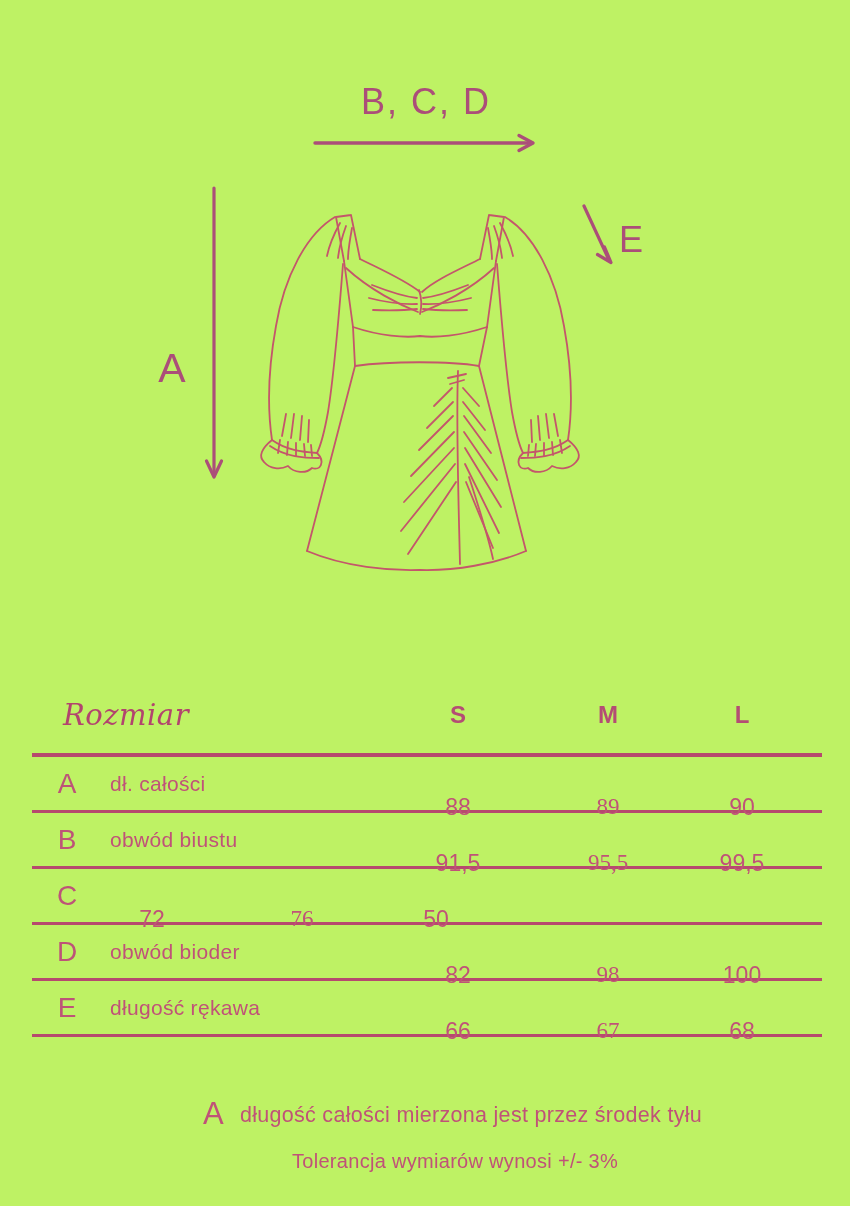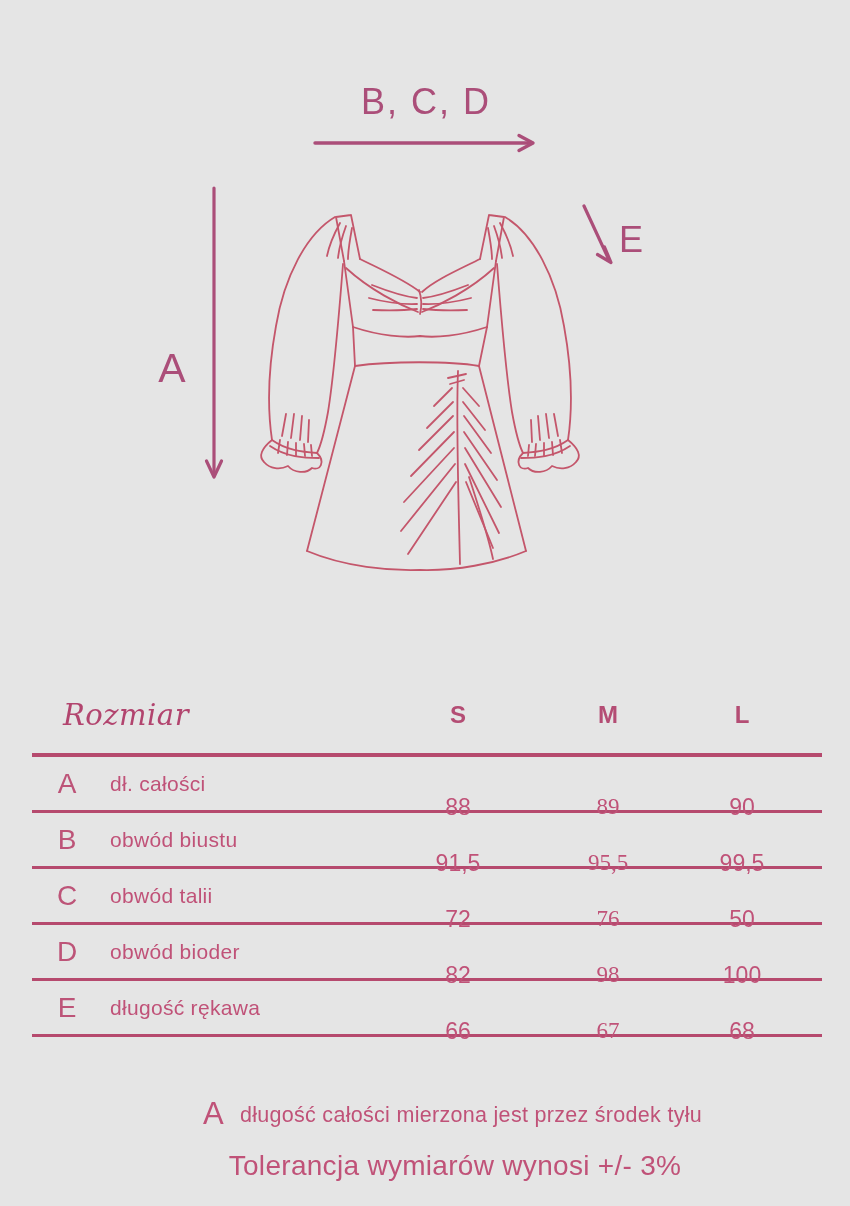--- a/index.html
+++ b/index.html
@@ -1,17 +1,17 @@
 <!DOCTYPE html>
 <html><head>
 <meta charset="utf-8">
 <style>
   html,body{margin:0;padding:0;background:#ffffff;}
   .page{
-    position:relative;width:850px;height:1206px;background:#e5e5e5;overflow:hidden;
+    position:relative;width:850px;height:1206px;background:#bef264;overflow:hidden;
     font-family:"Liberation Sans", sans-serif;
   }
   
   .illustration{position:absolute;left:100px;top:60px;width:600px;height:570px;}
   .svg-label{font-family:"Liberation Sans", sans-serif;letter-spacing:2px;}
   
   .size-table{position:absolute;left:32px;top:676px;width:790px;color:#c05278;}
   .t-header{display:flex;align-items:center;height:81px;box-sizing:border-box;border-bottom:4px solid #b64a6e;}
   .t-title{width:376px;box-sizing:border-box;padding-left:31px;
     font-family:"DejaVu Serif","Liberation Serif",serif;font-style:italic;font-weight:400;
@@ -23,21 +23,21 @@
   .c-letter{width:70px;text-align:center;font-size:28px;font-weight:300;color:#bd5478;}
   .c-label{width:306px;box-sizing:border-box;padding-left:8px;font-size:21px;letter-spacing:0.3px;}
   .c-val{width:100px;text-align:center;font-size:23px;margin-top:47px;}
   .c-val.m{margin-left:50px;font-family:Liberation Serif, serif;}
   .c-val.l{margin-left:34px;}
   
   .note1{position:absolute;top:1096px;left:0;width:850px;box-sizing:border-box;padding-left:55px;
     text-align:center;color:#c05278;font-size:21.5px;letter-spacing:0.3px;}
   .note1 .big-a{font-size:31px;font-weight:300;margin-right:16px;vertical-align:-2px;}
   .note2{position:absolute;top:1150px;left:0;width:850px;box-sizing:border-box;padding-left:60px;
-    text-align:center;color:#c05278;font-size:28px;letter-spacing:0.3px;}
+    text-align:center;color:#c05278;font-size:20px;letter-spacing:0.3px;}
 </style>
 </head>
 <body>
 
 <div class="page">
 
   <svg class="illustration" viewBox="0 0 600 570">
 
     <text x="326" y="54" text-anchor="middle" class="svg-label" font-size="36" fill="#ab4e79">B, C, D</text>
     <g stroke="#ab4e79" stroke-width="3.4" fill="none" stroke-linecap="round" stroke-linejoin="round">
@@ -153,21 +153,20 @@
     <div class="t-row">
       <div class="c-letter">B</div>
       <div class="c-label">obwód biustu</div>
       <div class="c-val s">91,5</div>
       <div class="c-val m">95,5</div>
       <div class="c-val l">99,5</div>
     </div>
 
     <div class="t-row">
       <div class="c-letter">C</div>
-      <div class="c-label">obwód talii</div>
       <div class="c-val s">72</div>
       <div class="c-val m">76</div>
       <div class="c-val l">50</div>
     </div>
 
     <div class="t-row">
       <div class="c-letter">D</div>
       <div class="c-label">obwód bioder</div>
       <div class="c-val s">82</div>
       <div class="c-val m">98</div>

